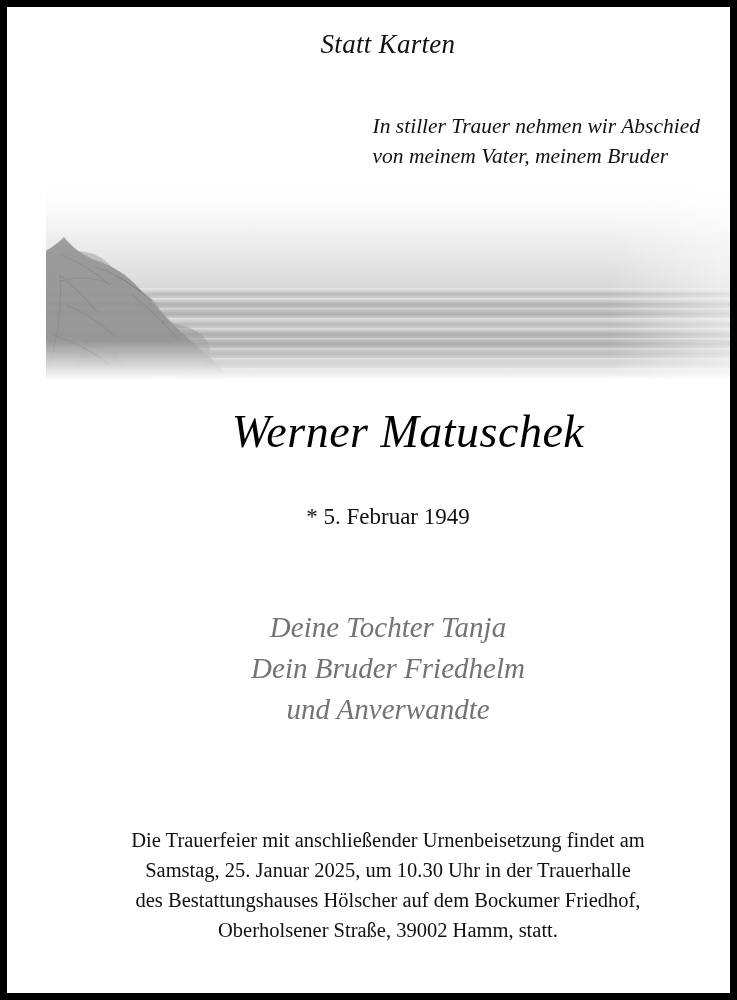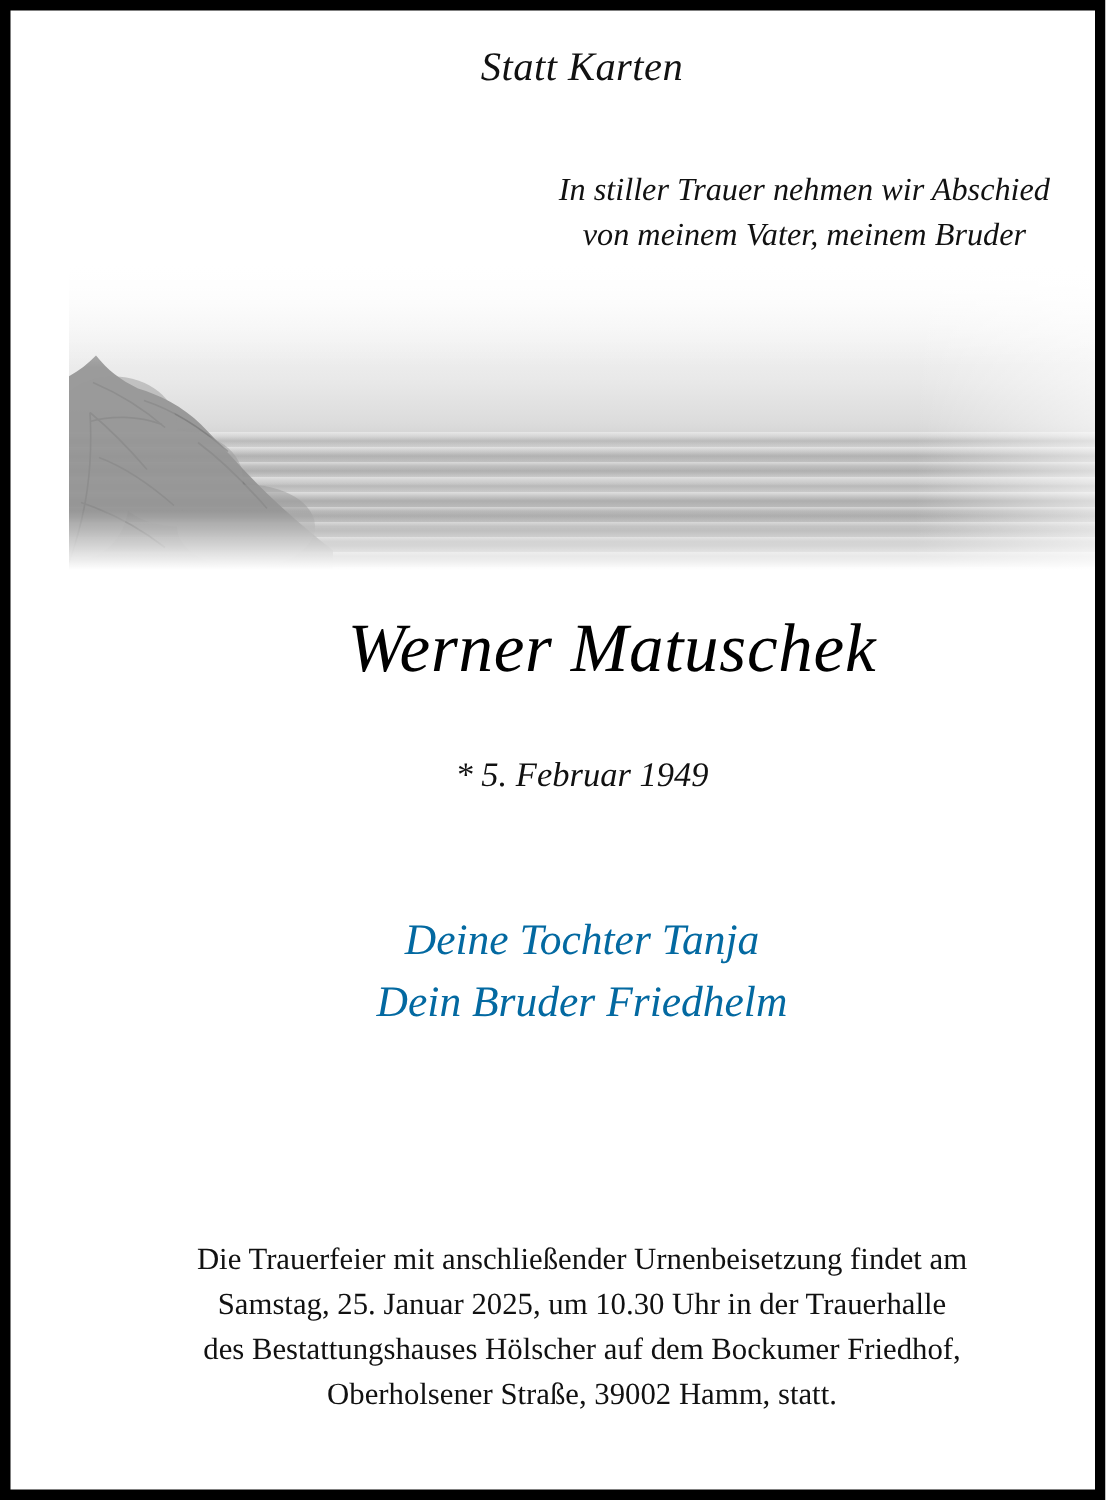--- a/index.html
+++ b/index.html
@@ -102,21 +102,21 @@
     text-align: center;
     font-style: italic;
     font-size: 27px;
     color: #111;
     letter-spacing: .3px;
   }
   .intro {
     position: absolute;
     right: 30px;
     top: 104px;
-    text-align: center;
+    text-align: left;
     font-style: italic;
     font-size: 21.5px;
     line-height: 30px;
     color: #111;
   }
   .name {
     position: absolute;
     left: 0; right: 0;
     top: 398px;
     text-align: center;
@@ -127,32 +127,31 @@
     margin-left: 40px;
   }
   .dates {
     position: absolute;
     left: 0; right: 0;
     top: 497px;
     display: flex;
     justify-content: center;
     gap: 30px;
     font-size: 23px;
-    font-style: italic;
     color: #111;
   }
   .family {
     position: absolute;
     left: 0; right: 0;
     top: 600px;
     text-align: center;
     font-size: 29px;
     font-style: italic;
     line-height: 41px;
-    color: #0369a1;
+    color: #737373;
   }
   .service {
     position: absolute;
     left: 34px;
     right: 34px;
     top: 818px;
     text-align: center;
     font-size: 20.5px;
     line-height: 30px;
     color: #111;
@@ -207,20 +206,21 @@
 
     <div class="name">Werner Matuschek</div>
 
     <div class="dates">
       <span>* 5. Februar 1949</span>
     </div>
 
     <div class="family">
       <div>Deine Tochter Tanja</div>
       <div>Dein Bruder Friedhelm</div>
+      <div>und Anverwandte</div>
     </div>
 
     <div class="service">
       <div>Die Trauerfeier mit anschließender Urnenbeisetzung findet am</div>
       <div>Samstag, 25. Januar 2025, um 10.30 Uhr in der Trauerhalle</div>
       <div>des Bestattungshauses Hölscher auf dem Bockumer Friedhof,</div>
       <div>Oberholsener Straße, 39002 Hamm, statt.</div>
     </div>
 
   </div>

